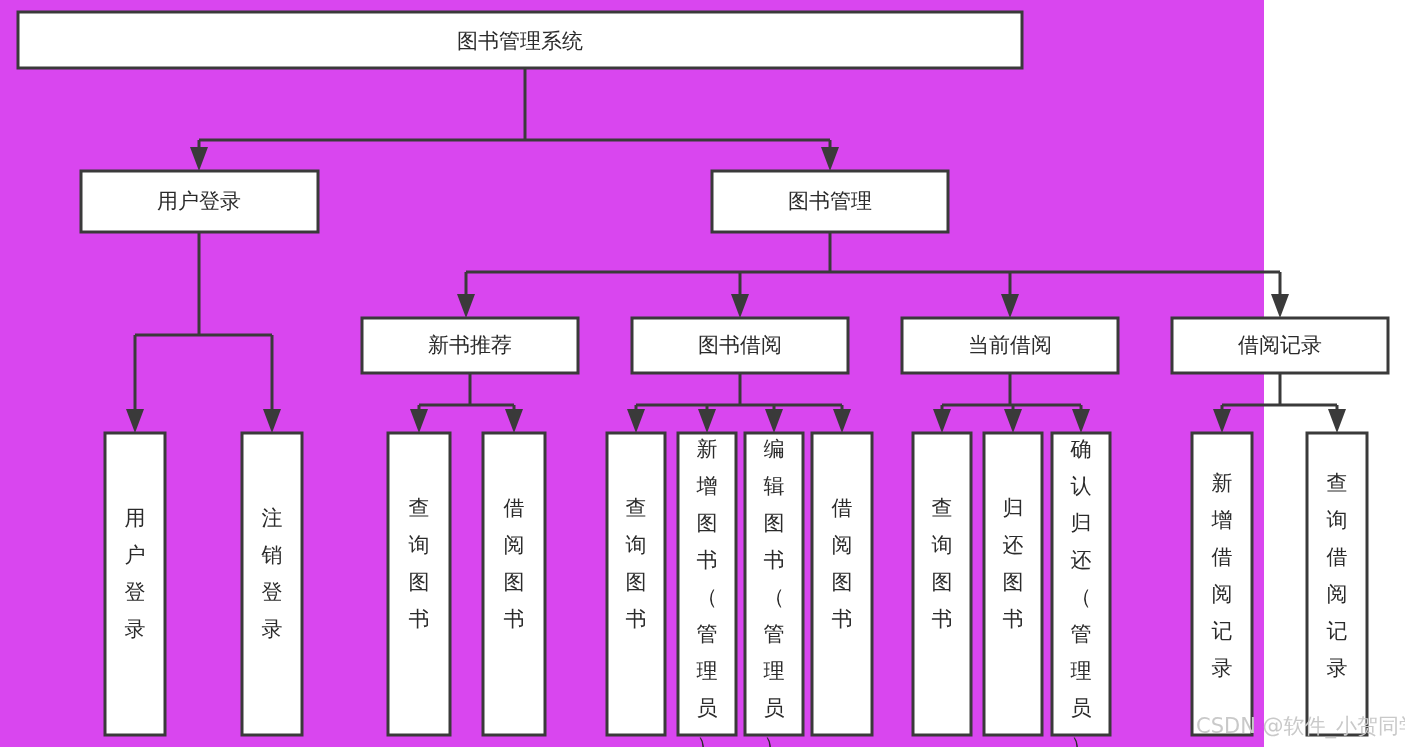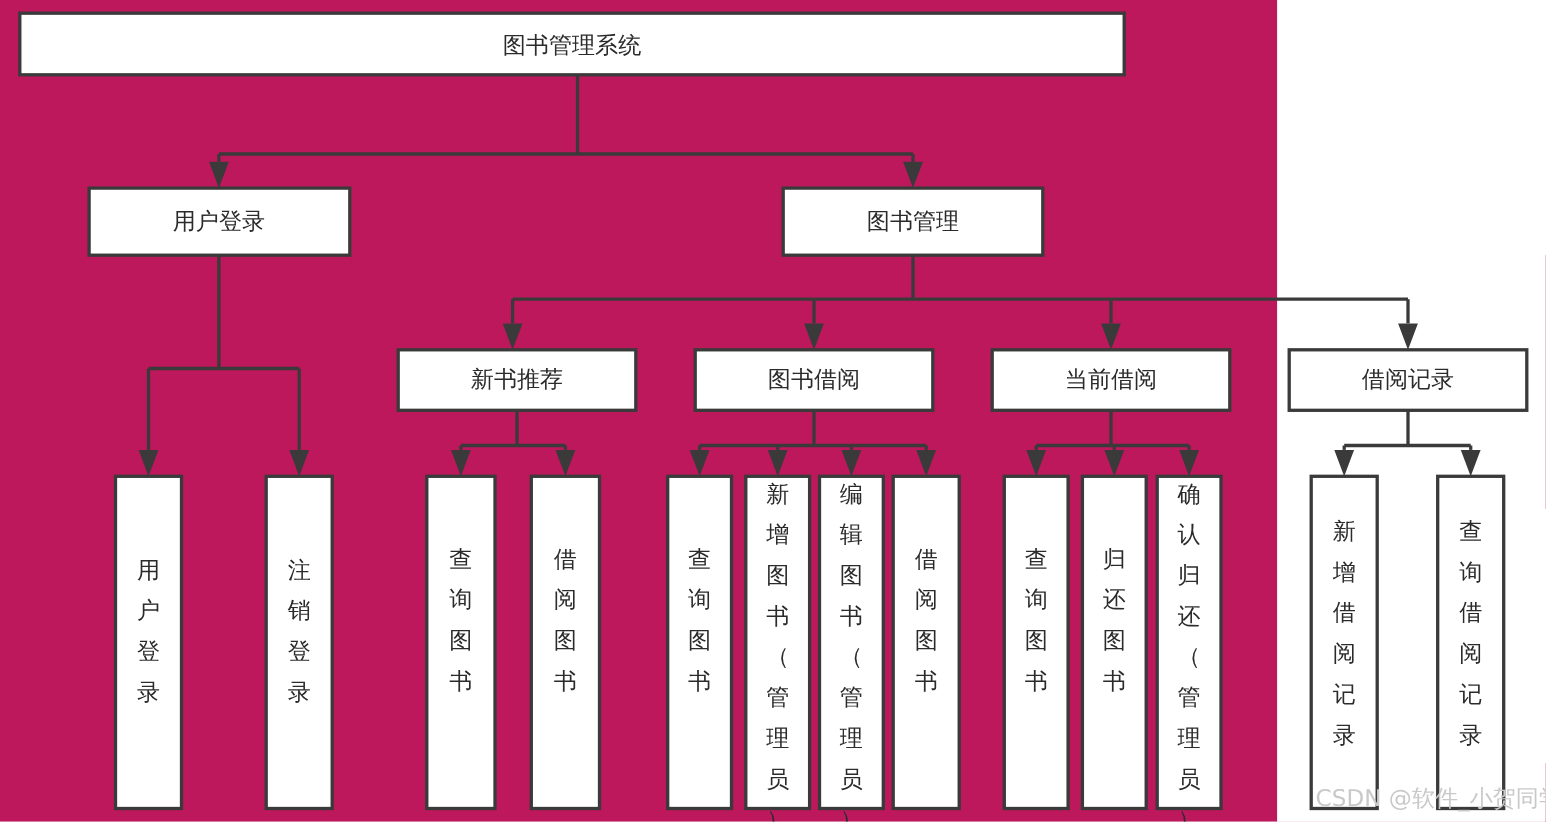--- a/index.html
+++ b/index.html
@@ -9,23 +9,23 @@
     background: #ffffff;
   }
   body {
     width: 1405px;
     height: 747px;
     overflow: hidden;
     font-family: "DejaVu Sans", "Liberation Sans", sans-serif;
   }
   #diagram-root {
     position: relative;
-    width: 1161px;
+    width: 1264px;
     height: 747px;
-    background: #be185d;
+    background: #d946ef;
   }
   svg.diagram-canvas {
     display: block;
     width: 1405px;
     height: 747px;
   }
   .node-box {
     fill: #ffffff;
     stroke: #3a3a3a;
     stroke-width: 3;

